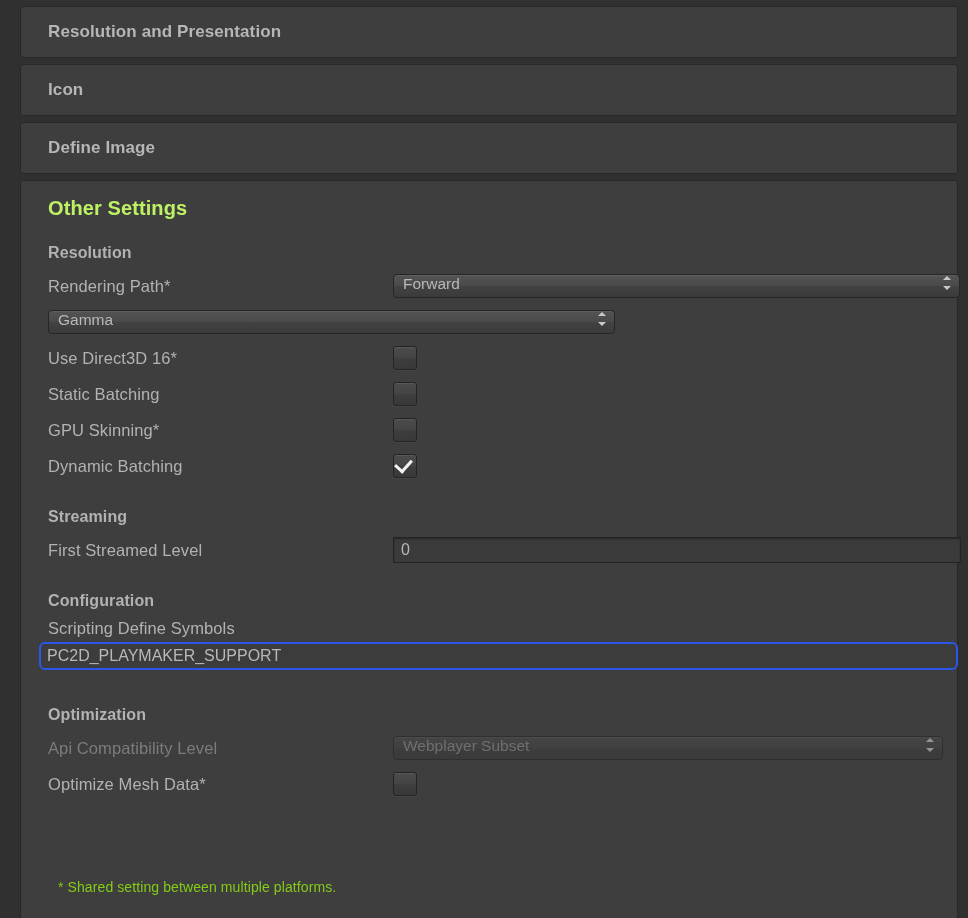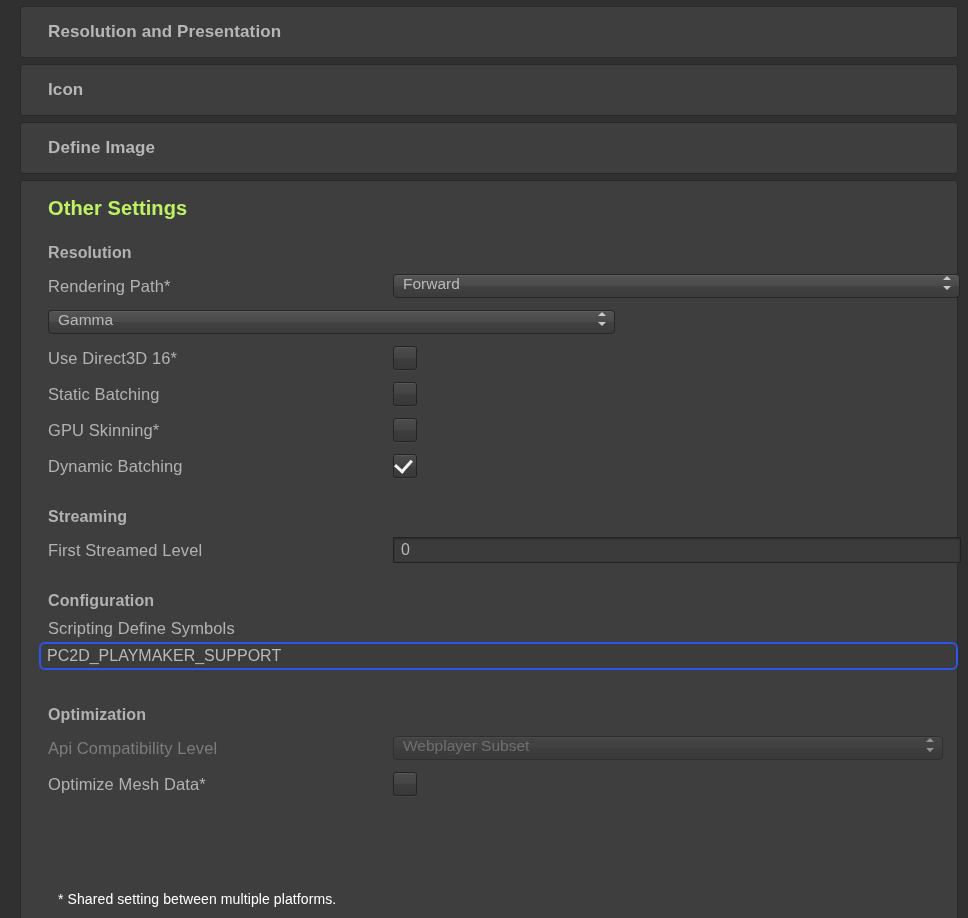--- a/index.html
+++ b/index.html
@@ -190,23 +190,23 @@
     background: #3c3c3c;
     border: 2px solid #2c55ea;
     box-shadow: none;
     border-radius: 6px;
     padding: 0 6px;
   }
 
   .footnote {
     position: absolute;
     left: 37px;
-    bottom: 16px;
+    bottom: 28px;
     font-size: 14px;
-    color: #ffffff;
+    color: #84cc16;
     letter-spacing: 0.1px;
   }
 </style>
 </head>
 <body>
 
 <div id="root">
 
   <div class="panel">
     <div class="collapsed-header">

